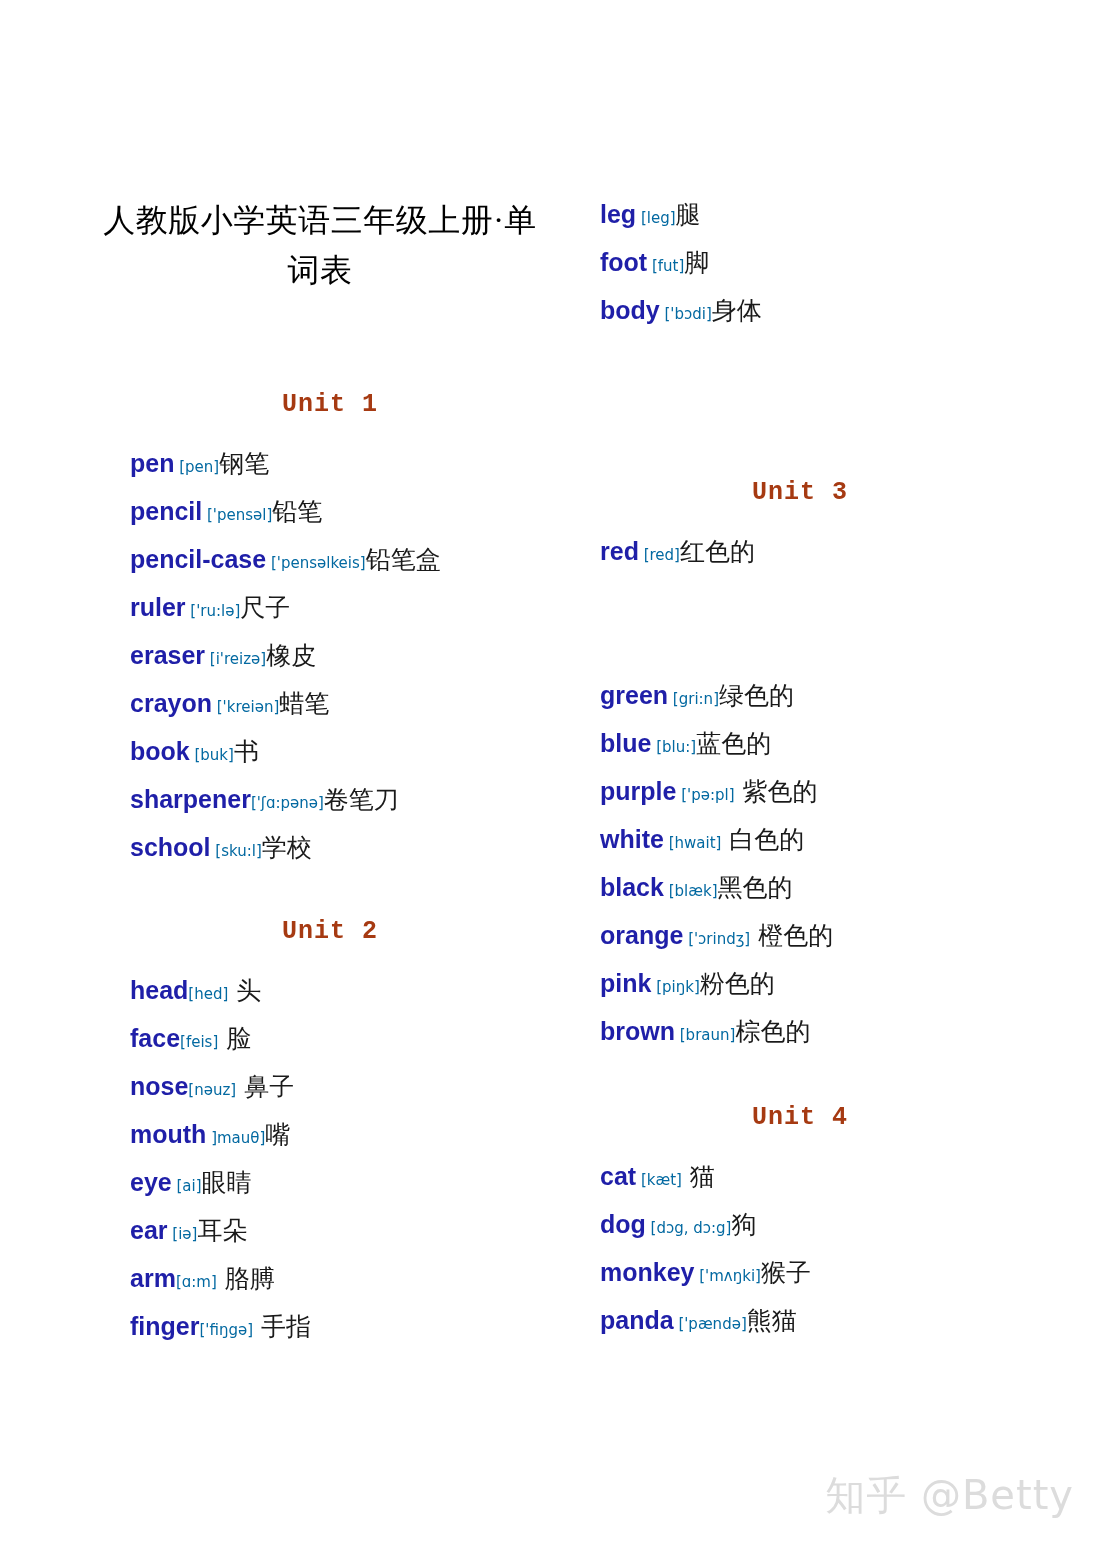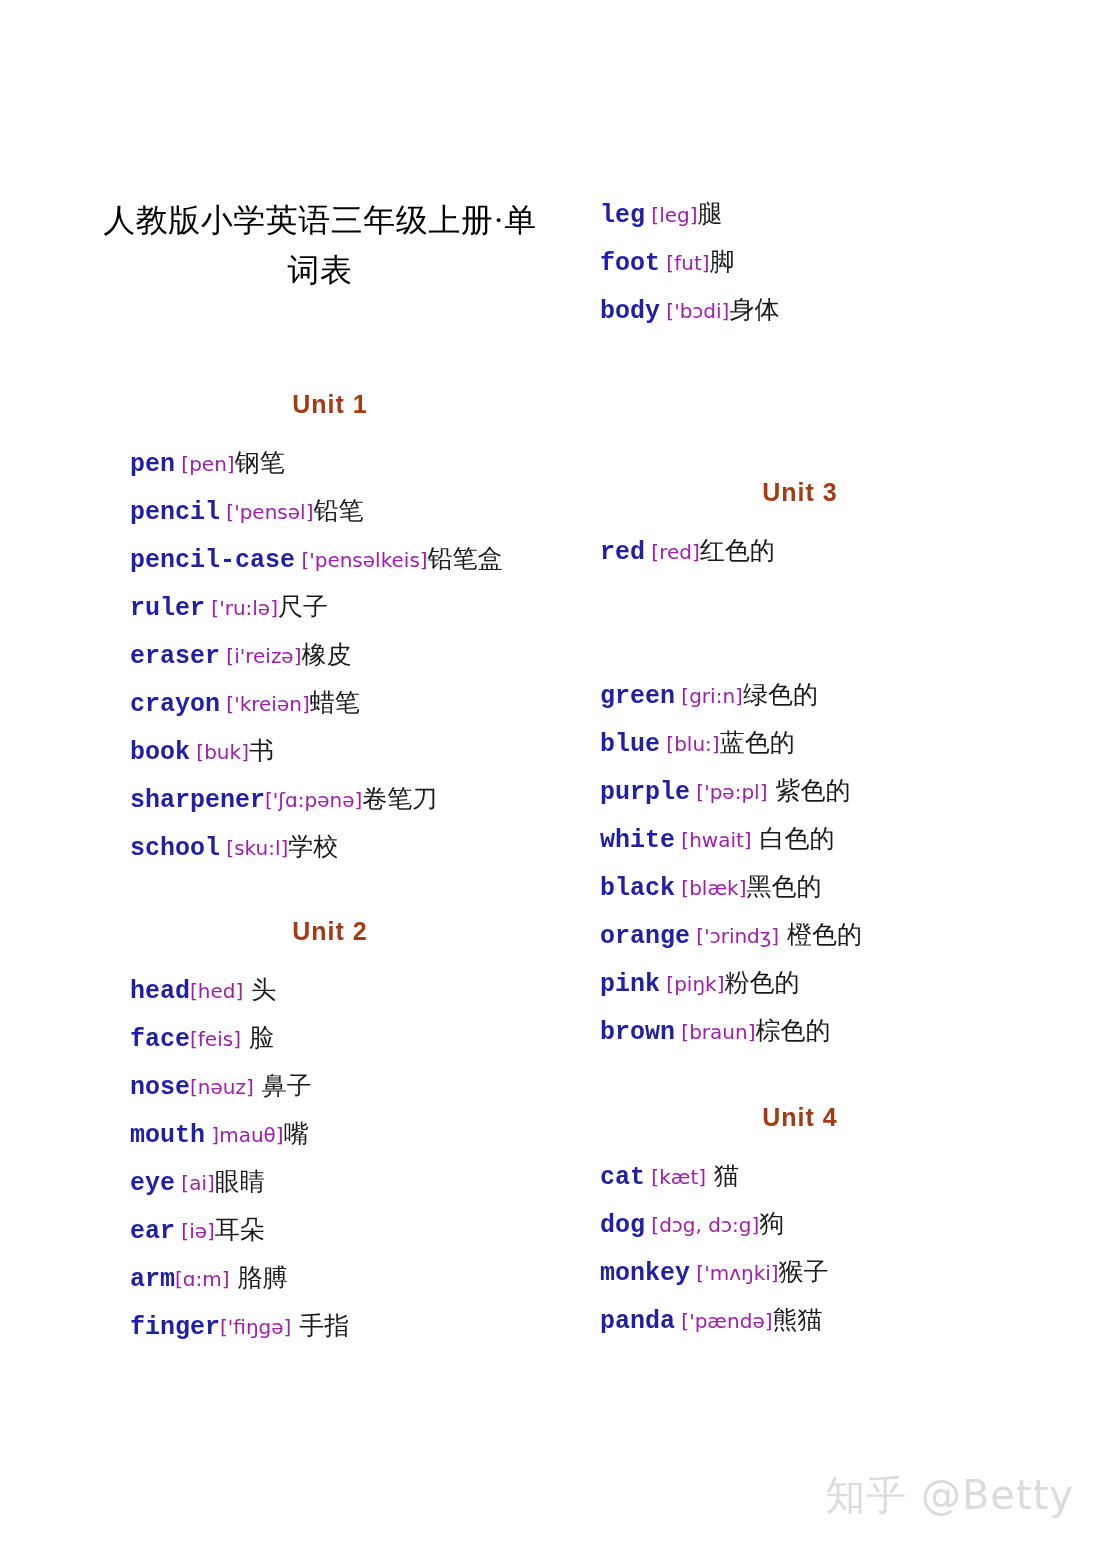--- a/index.html
+++ b/index.html
@@ -40,47 +40,47 @@
     text-align: center;
     font-family: "Liberation Serif", "DejaVu Serif", serif;
     font-size: 32px;
     line-height: 1.55;
     color: #000000;
     letter-spacing: 0.5px;
   }
 
   
   .unit-heading {
-    font-family: Liberation Sans, sans-serif;
+    font-family: Liberation Mono, monospace;
     font-weight: bold;
     font-size: 25px;
     color: #a63a12;
     text-align: center;
     letter-spacing: 1px;
   }
 
   
   .entry {
     font-size: 0;
     white-space: nowrap;
     height: 48px;
     line-height: 48px;
   }
   .entry .word {
-    font-family: Liberation Mono, monospace;
+    font-family: Liberation Sans, sans-serif;
     font-weight: bold;
     font-size: 25px;
     color: #1f1fa8;
     vertical-align: baseline;
     margin-top: 8px;
   }
   .entry .phon {
     font-family: "DejaVu Sans", "Liberation Sans", sans-serif;
-    font-size: 20px;
-    color: #a21caf;
+    font-size: 15px;
+    color: #0369a1;
     vertical-align: baseline;
     margin-top: 7px;
   }
   .entry .cn {
     font-family: "DejaVu Sans", "Liberation Sans", sans-serif;
     font-size: 25px;
     color: #1a1a1a;
     vertical-align: baseline;
   }
 

